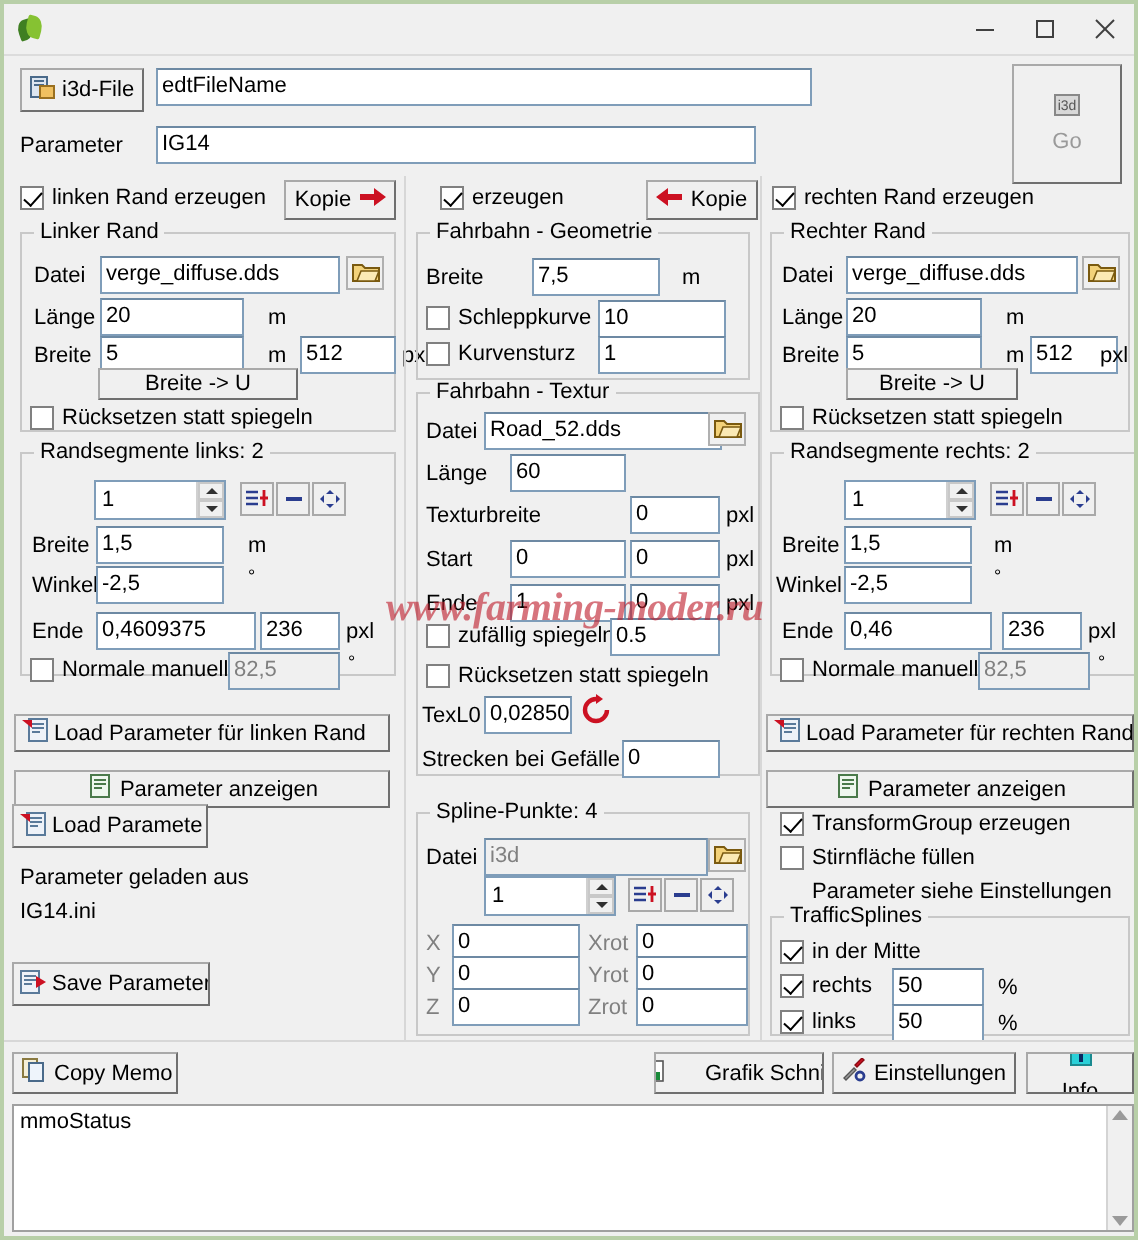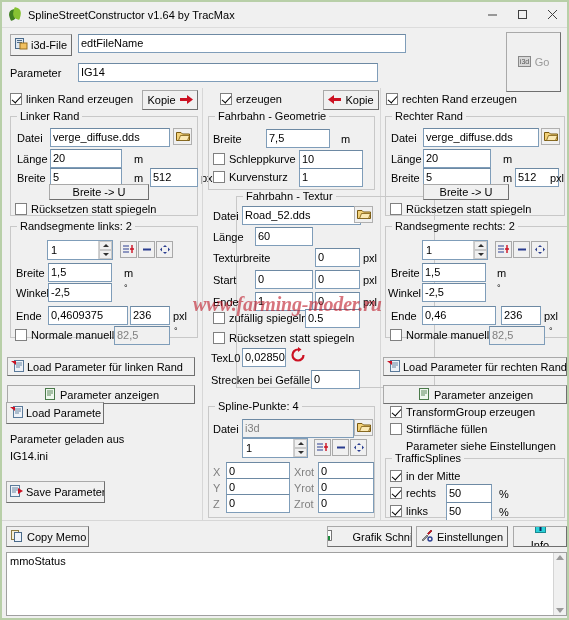--- a/index.html
+++ b/index.html
@@ -73,21 +73,21 @@
     border-right-color: #6f6f6f;
     border-bottom-color: #6f6f6f;
     font-family: "Liberation Sans", sans-serif;
     font-size: 11px;
     color: #000;
     display: flex; align-items: center; justify-content: center;
     gap: 3px;
     white-space: nowrap;
     overflow: hidden;
   }
-  .btn.disabled { color: #9a9a9a; }
+  .btn.disabled { color: #9a9a9a; flex-direction: column; }
 
   .cb { display: flex; gap: 4px; white-space: nowrap; }
   .cbbox {
     width: 12px; height: 12px;
     border: 1px solid #808080;
     background: #fff;
     position: relative; flex: 0 0 auto;
   }
   .cbbox.checked::after {
     content: "";
@@ -195,21 +195,20 @@
 </head>
 <body>
 
 <div id="app">
 
   <div class="titlebar">
     <span class="title-icon">
       <span class="leaf1"></span>
         <span class="leaf2"></span>
     </span>
-    <span class="title-text">SplineStreetConstructor v1.64 by TracMax</span>
     <span class="win-buttons">
       <span class="win-btn">
         <svg width="11" height="11" viewBox="0 0 11 11">
             <line x1="1" y1="6" x2="10" y2="6" stroke="#404040" stroke-width="1"></line>
           </svg>
       </span>
       <span class="win-btn">
         <svg width="11" height="11" viewBox="0 0 11 11">
             <rect x="1.5" y="1.5" width="8" height="8" fill="none" stroke="#404040" stroke-width="1"></rect>
           </svg>
@@ -404,21 +403,21 @@
     <span class="cbbox"></span>
     <span>Schleppkurve</span>
   </div>
   <div class="tf" style="position:absolute;left:297px;top:148px;width:64px;">10</div>
   <div class="cb" style="position:absolute;left:211px;top:169px;">
     <span class="cbbox"></span>
     <span>Kurvensturz</span>
   </div>
   <div class="tf" style="position:absolute;left:297px;top:166px;width:64px;">1</div>
 
-  <div class="group" style="left:206px;top:194px;width:199px;height:192px;margin-left:28px;">
+  <div class="group" style="left:206px;top:194px;width:172px;height:192px;">
     <span class="glabel">Fahrbahn - Textur</span>
   </div>
   <div class="lbl" style="left:211px;top:208px;">Datei</div>
   <div class="tf" style="position:absolute;left:240px;top:204px;width:119px;">Road_52.dds</div>
   <div class="folder" style="left:352px;top:204px;">
     <svg width="14" height="11" viewBox="0 0 14 11">
         <path d="M0.5 1.5 H5 L6.5 3 H13.5 V9.5 H0.5 Z" fill="#f3d27a" stroke="#7a5a10" stroke-width="1"></path>
         <path d="M2.5 9.5 L4.5 4.5 H13.5 L11.5 9.5 Z" fill="#fbe9b4" stroke="#7a5a10" stroke-width="0.8"></path>
       </svg>
   </div>

